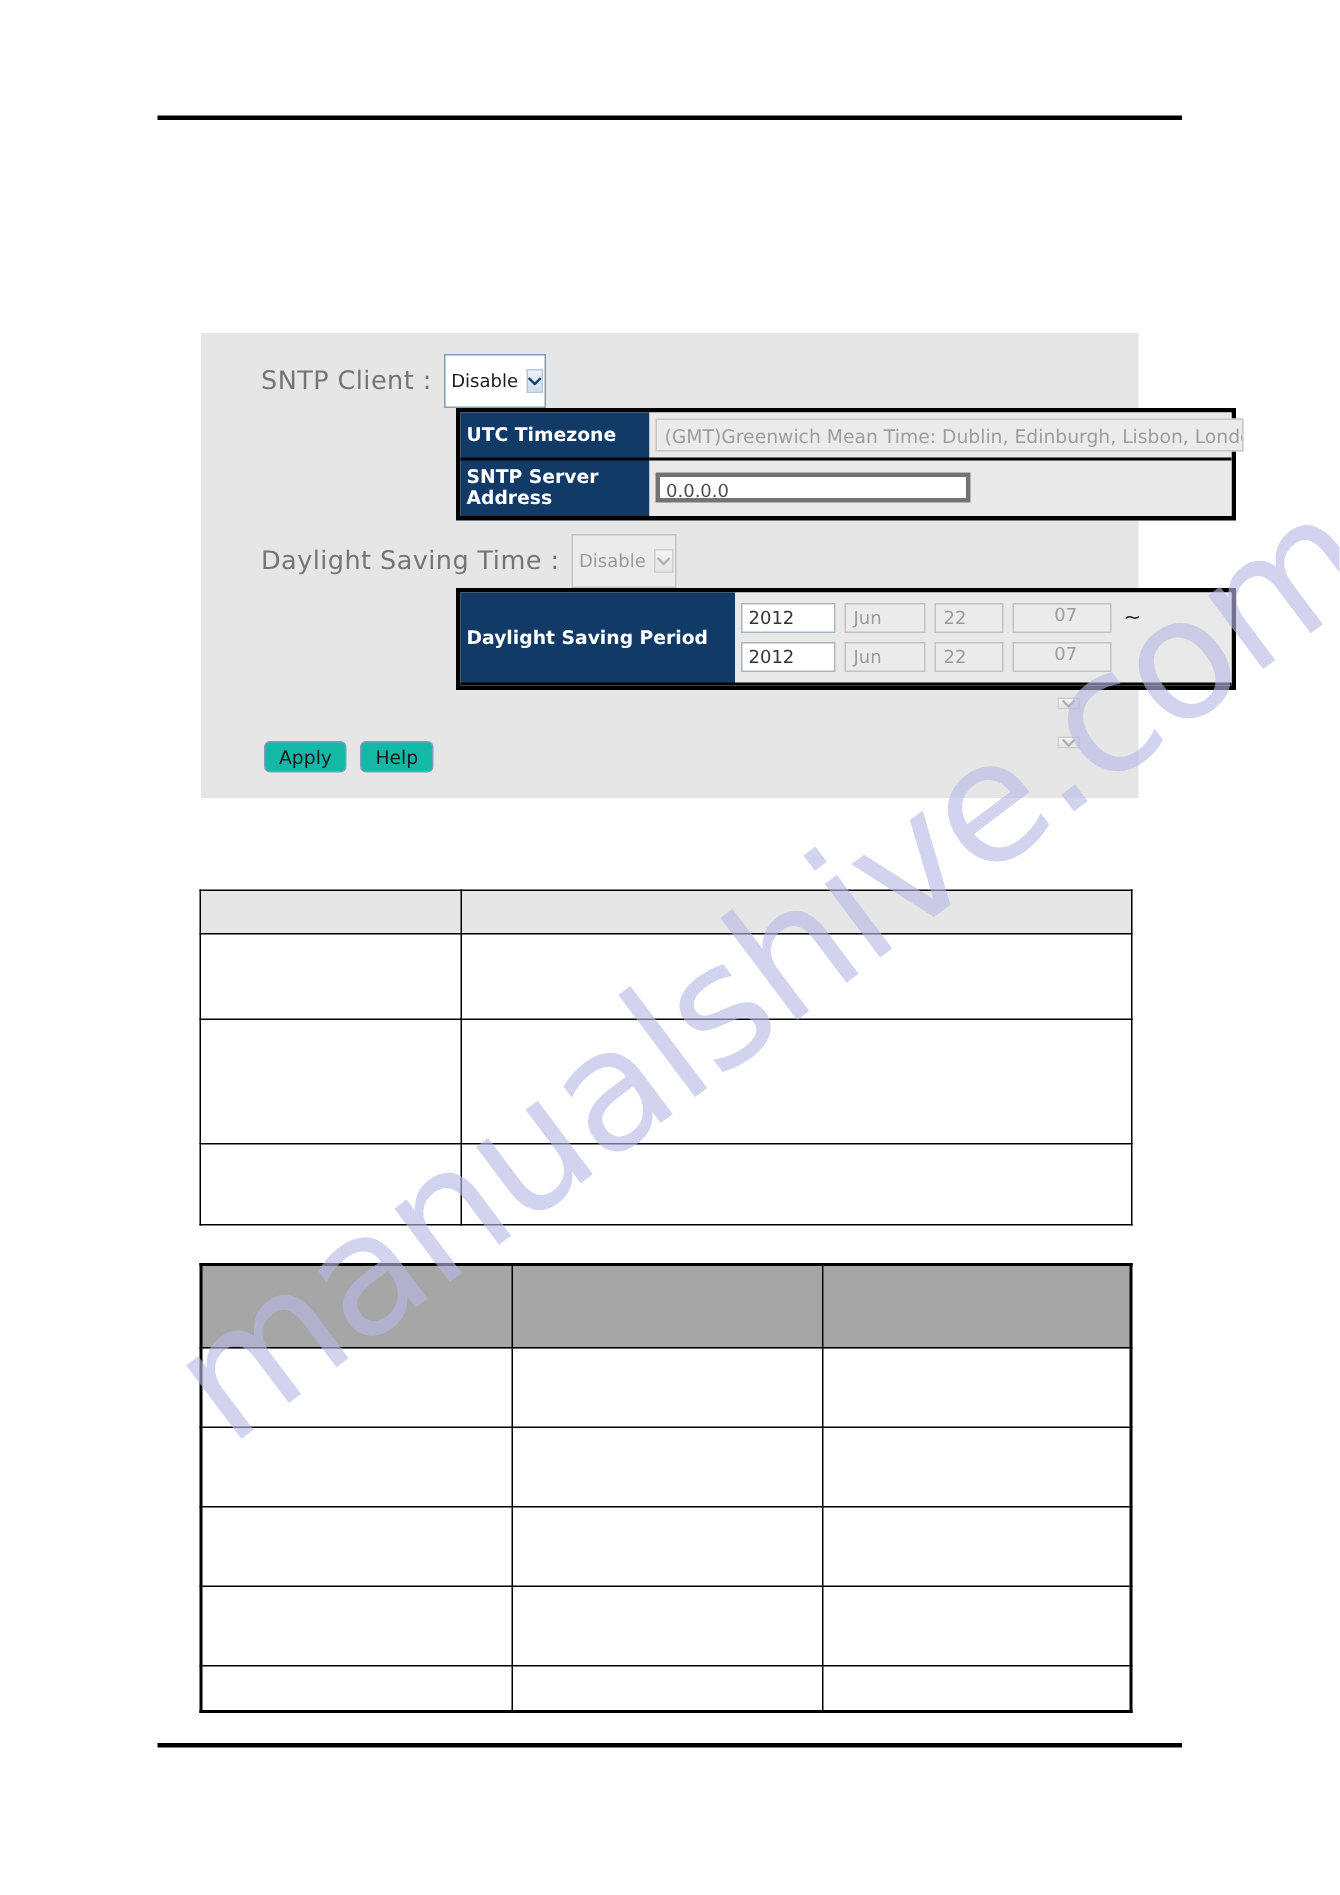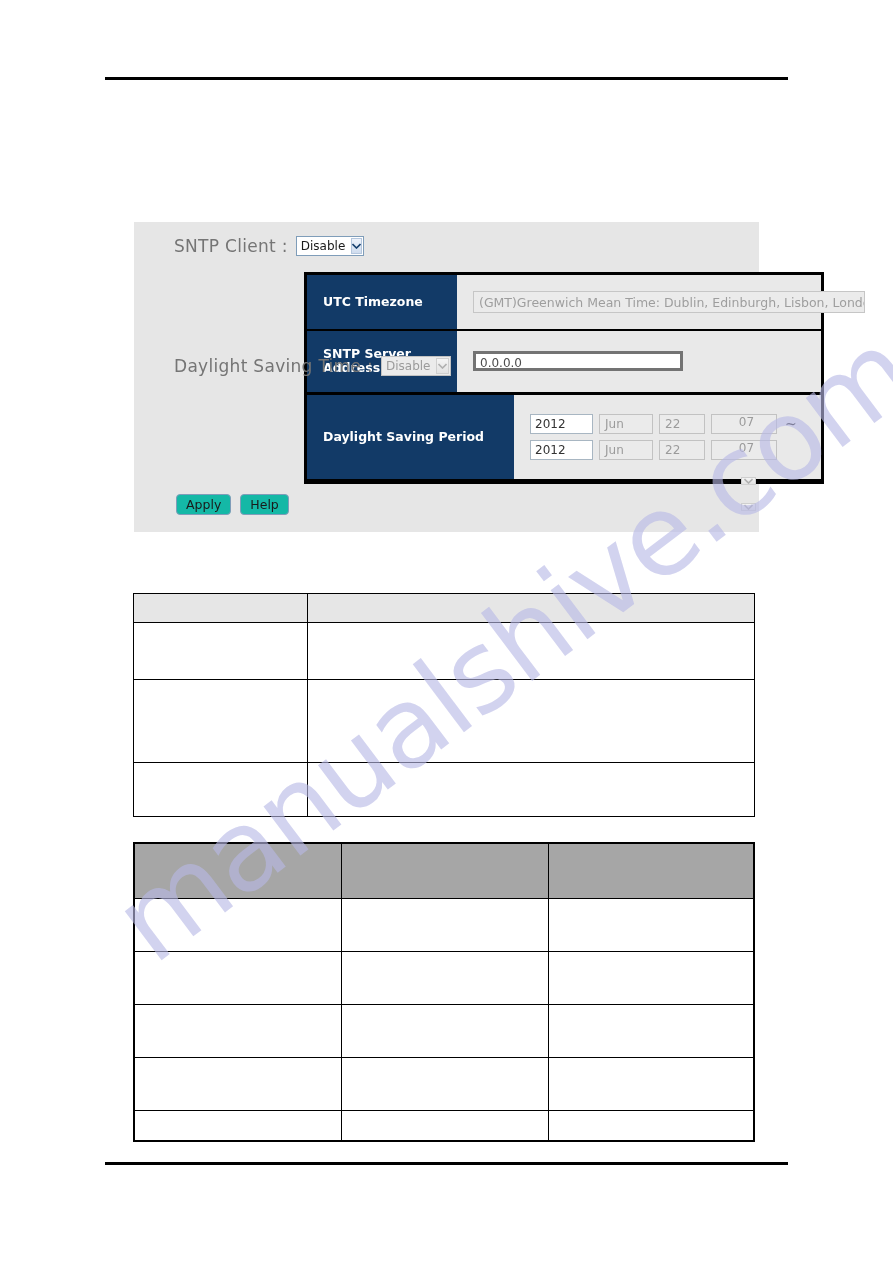--- a/index.html
+++ b/index.html
@@ -76,21 +76,21 @@
 
   #sntp-client-line { left: 40px; top: 14px; }
   #dst-line { left: 40px; top: 134px; }
 
   
   .sel {
     display: inline-flex;
     align-items: center;
     justify-content: space-between;
     box-sizing: border-box;
-    height: 20px;
+    height: 36px;
     margin-left: 8px;
     padding: 0 0 0 4px;
     background: #ffffff;
     border: 1px solid #7f9db9;
     font-size: 12px;
     font-family: "DejaVu Sans", sans-serif;
     color: #1a1a1a;
   }
   .sel .caret {
     display: inline-flex;
@@ -128,21 +128,21 @@
     box-sizing: border-box;
   }
   #utc-table  { left: 170px; top: 50px;  width: 520px; }
   #dst-table  { left: 170px; top: 170px; width: 520px; }
 
   .cfg-table table {
     border-collapse: collapse;
     width: 100%;
     table-layout: fixed;
   }
-  .cfg-table td { padding: 16px; vertical-align: middle; }
+  .cfg-table td { padding: 4px; vertical-align: middle; }
 
   .lbl-cell {
     background: #123a67;
     color: #ffffff;
     font-family: "DejaVu Sans", sans-serif;
     font-weight: bold;
     font-size: 12.5px;
     padding: 5px 0 5px 10px;
     border-bottom: 2px solid #000000;
     line-height: 1.15;

